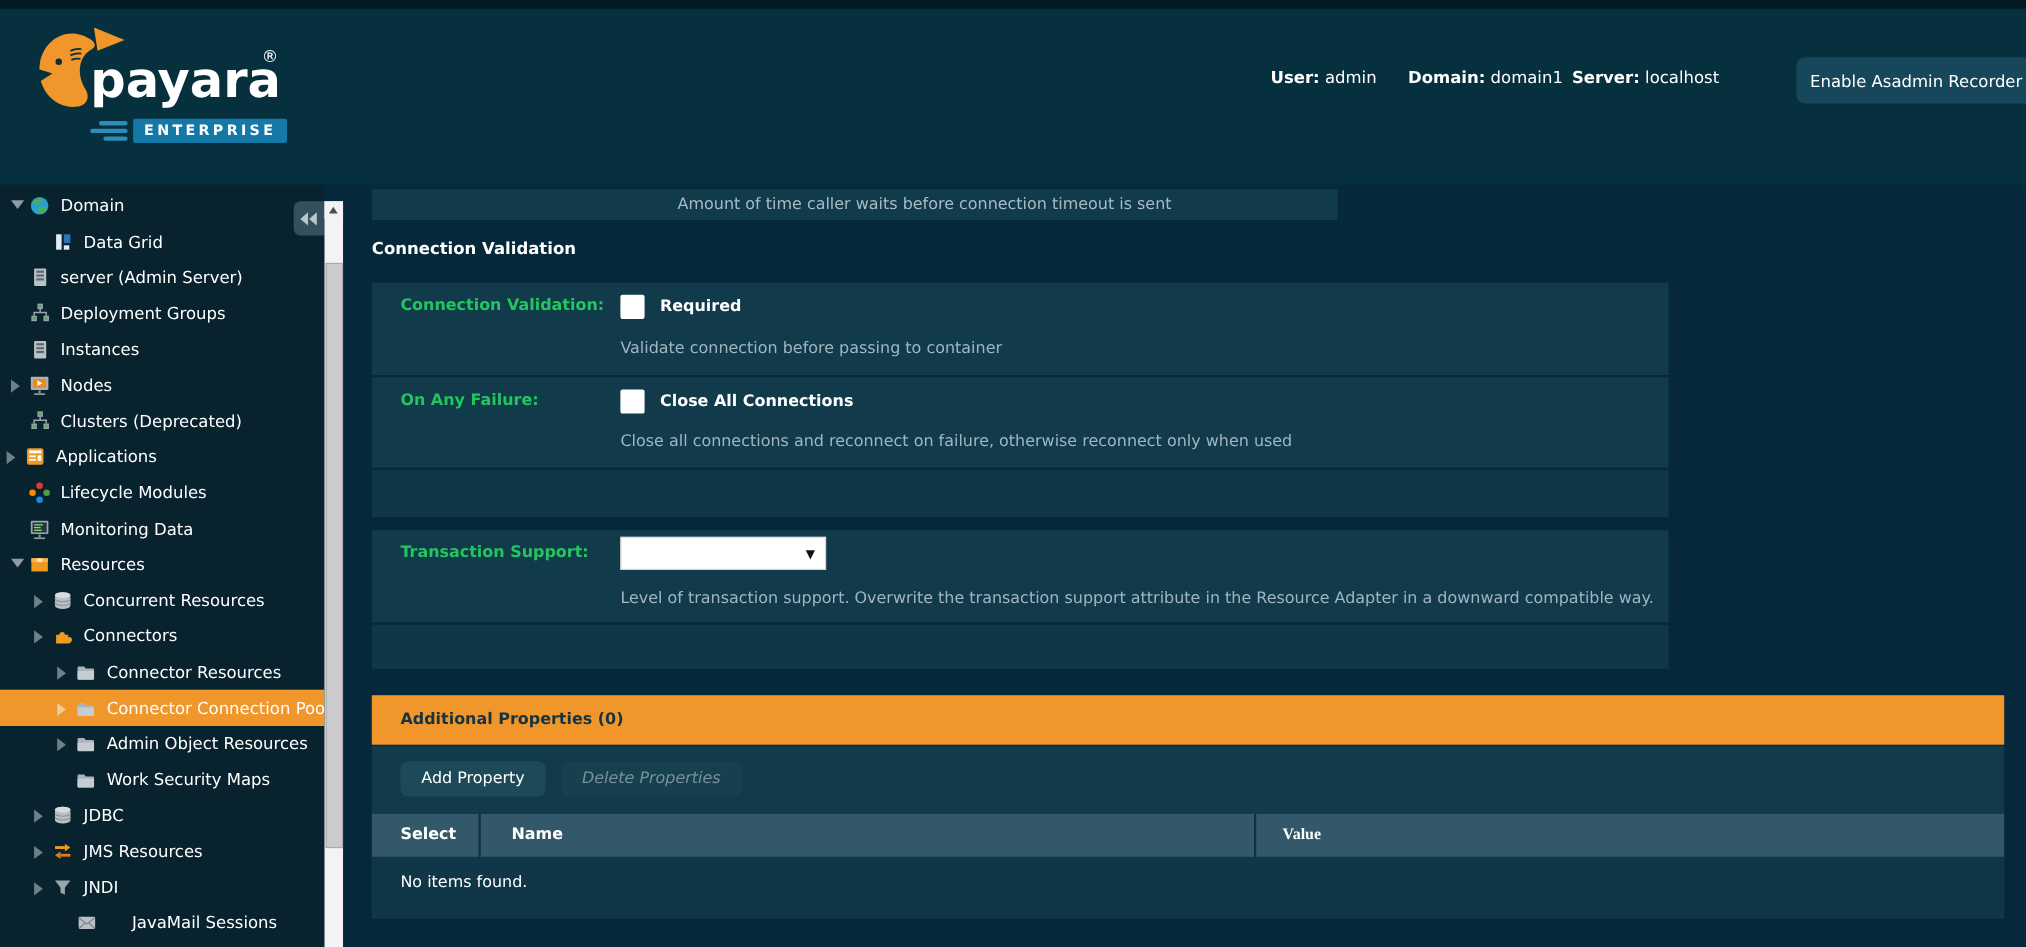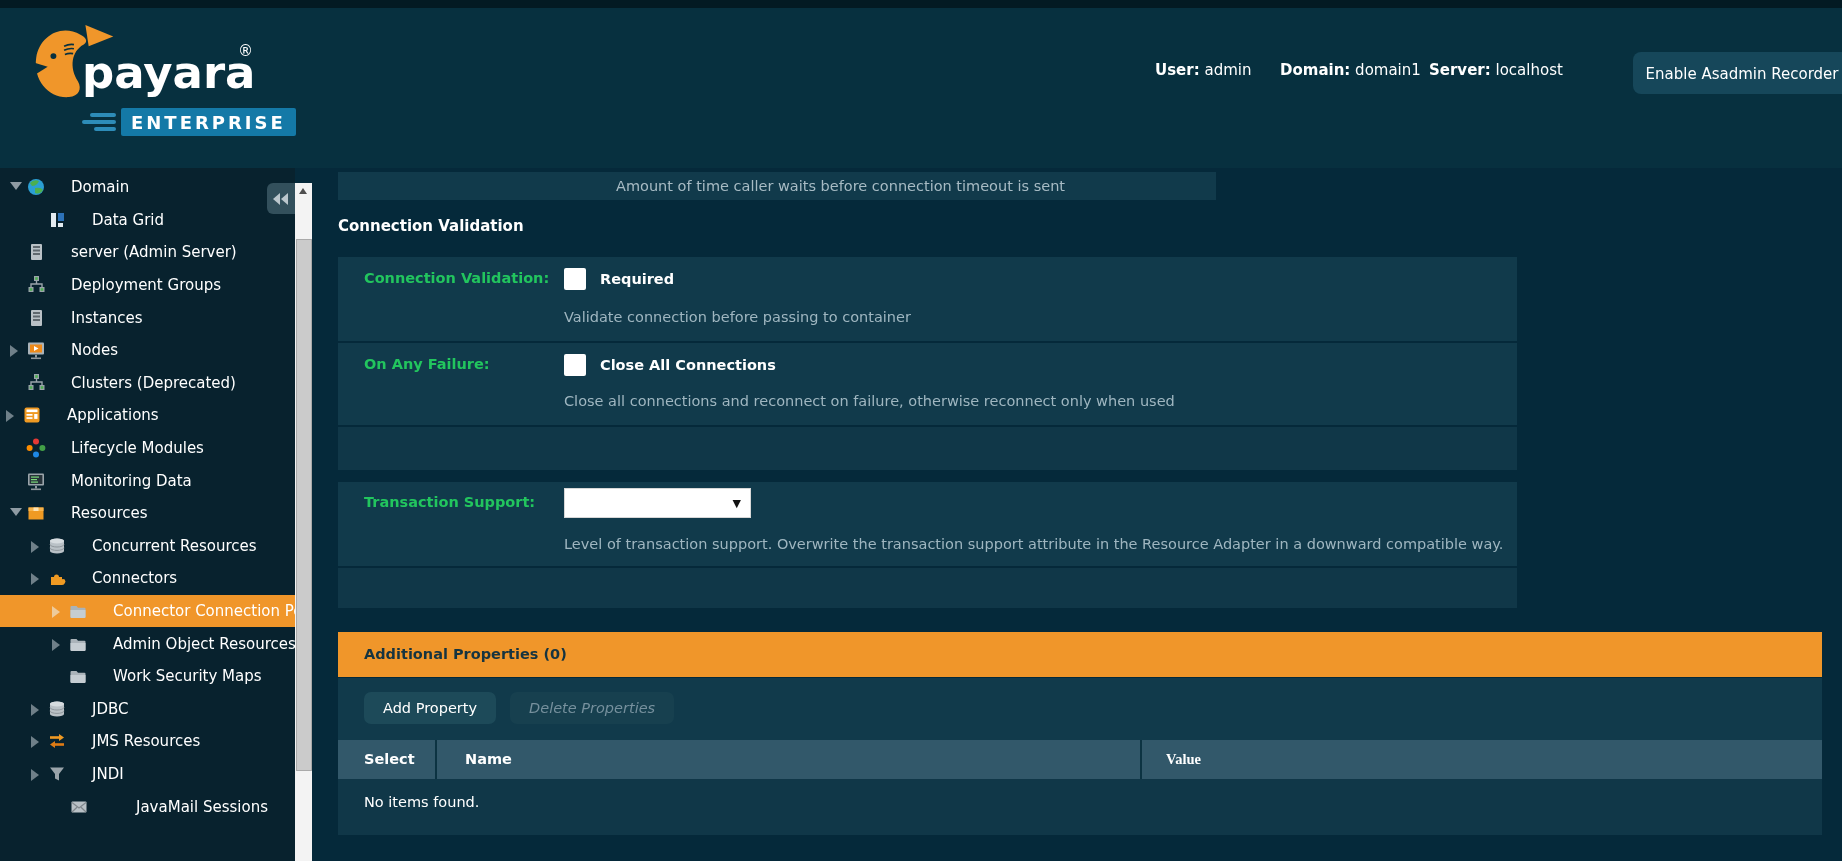--- a/index.html
+++ b/index.html
@@ -12,41 +12,41 @@
   
   .header{position:absolute;left:0;top:0;width:1842px;height:168px;background:#07303f;}
   .topstrip{position:absolute;left:0;top:0;width:1842px;height:8px;background:#031a23;}
   .logo{position:absolute;left:26px;top:16px;width:230px;height:120px;}
   .badge-row{position:absolute;left:56px;top:92px;display:flex;align-items:center;}
   .badge-dashes{display:flex;flex-direction:column;gap:3px;margin-right:5px;}
   .badge-dashes i{display:block;height:4px;background:#2d8cb8;border-radius:2px;}
   .badge-dashes i:nth-child(1){width:26px;align-self:flex-end;}
   .badge-dashes i:nth-child(2){width:34px;}
   .badge-dashes i:nth-child(3){width:22px;align-self:flex-end;}
-  .badge{background:#1479a7;color:#fff;font-size:18px;font-weight:bold;letter-spacing:3px;padding:4px 10px 3px 10px;border-radius:2px;}
+  .badge{background:#1479a7;color:#fff;font-size:13px;font-weight:bold;letter-spacing:3px;padding:4px 10px 3px 10px;border-radius:2px;}
   .hdr-info{position:absolute;top:61px;color:#fff;font-size:15px;white-space:nowrap;}
   .hdr-info b{font-weight:bold;}
   .asadmin-btn{
     position:absolute;left:1633px;top:52px;width:218px;height:42px;
     background:#16475a;border:none;border-radius:8px;color:#fff;
     font-size:15px;font-family:inherit;text-align:center;line-height:42px;cursor:pointer;
   }
   
   .sidebar{position:absolute;left:0;top:168px;width:295px;height:693px;background:#08222e;overflow:hidden;}
   .tree{padding-top:3px;}
   .tree-row{display:flex;align-items:center;height:32.6px;color:#fff;font-size:15px;white-space:nowrap;overflow:hidden;cursor:pointer;}
   .tree-row.selected{background:#F0962A;}
   .exp{width:16px;height:16px;flex:0 0 16px;position:relative;}
   .exp::before{content:"";position:absolute;left:2px;top:3px;width:0;height:0;}
   .exp.expanded::before{border-left:6px solid transparent;border-right:6px solid transparent;border-top:8px solid #8e9ba3;}
   .exp.collapsed::before{border-top:6px solid transparent;border-bottom:6px solid transparent;border-left:8px solid #6f8089;}
   .selected .exp.collapsed::before{border-left-color:#eecb9b;}
   .ticon{width:20px;height:20px;flex:0 0 20px;margin-left:2px;}
   .ticon svg{display:block;width:20px;height:20px;}
-  .tlabel{margin-left:25px;}
+  .tlabel{margin-left:9px;}
   
   .vscroll{position:absolute;left:295px;top:183px;width:17px;height:678px;background:#f3f3f3;}
   .vscroll .up{position:absolute;left:0;top:0;width:17px;height:16px;background:#f3f3f3;cursor:pointer;}
   .vscroll .up::before{content:"";position:absolute;left:4px;top:5px;border-left:4.5px solid transparent;border-right:4.5px solid transparent;border-bottom:6px solid #4e4e4e;}
   .vscroll .thumb{position:absolute;left:1px;top:56px;width:14px;height:530px;background:#cbcbcb;border:1px solid #a9a9a9;cursor:grab;}
   .collapse-btn{position:absolute;left:267px;top:183px;width:28px;height:31px;background:#33505c;border:none;border-radius:6px 0 0 6px;cursor:pointer;padding:0;}
   .collapse-btn svg{display:block;margin:auto;}
   
   .main{position:absolute;left:312px;top:168px;width:1530px;height:693px;background:#05293a;}
   .prev-band{position:absolute;left:26px;top:4px;width:878px;height:28px;background:#113a4b;color:#a7bbc4;font-size:14.5px;line-height:28px;padding-left:278px;box-sizing:border-box;white-space:nowrap;}
@@ -278,20 +278,30 @@
       <div class="tree-row" style="padding-left: 29px;">
         <span class="exp collapsed"></span>
         <span class="ticon">
           <svg viewBox="0 0 20 20">
             <path d="M4,9 h3 a2.5,2.5 0 1 1 5,0 h3 v3 a2.5,2.5 0 1 1 0,5 v0 h-11 Z" fill="#ef9a23"></path>
             <circle cx="16" cy="13.5" r="2.4" fill="#ef9a23"></circle>
           </svg>
         </span>
         <span class="tlabel">Connectors</span>
       </div>
+      <div class="tree-row" style="padding-left: 50px;">
+        <span class="exp collapsed"></span>
+        <span class="ticon">
+          <svg viewBox="0 0 20 20">
+            <path d="M2.5,6 a1,1 0 0 1 1,-1 h5 l1.5,1.8 h6.5 a1,1 0 0 1 1,1 v8 a1,1 0 0 1 -1,1 h-13 a1,1 0 0 1 -1,-1 Z" fill="#aab3b9"></path>
+            <path d="M2.5,9 h15 v7 a1,1 0 0 1 -1,1 h-13 a1,1 0 0 1 -1,-1 Z" fill="#c5cdd2"></path>
+          </svg>
+        </span>
+        <span class="tlabel">Connector Resources</span>
+      </div>
       <div class="tree-row selected" style="padding-left: 50px;">
         <span class="exp collapsed"></span>
         <span class="ticon">
           <svg viewBox="0 0 20 20">
             <path d="M2.5,6 a1,1 0 0 1 1,-1 h5 l1.5,1.8 h6.5 a1,1 0 0 1 1,1 v8 a1,1 0 0 1 -1,1 h-13 a1,1 0 0 1 -1,-1 Z" fill="#aab3b9"></path>
             <path d="M2.5,9 h15 v7 a1,1 0 0 1 -1,1 h-13 a1,1 0 0 1 -1,-1 Z" fill="#c5cdd2"></path>
           </svg>
         </span>
         <span class="tlabel">Connector Connection Pool</span>
       </div>

